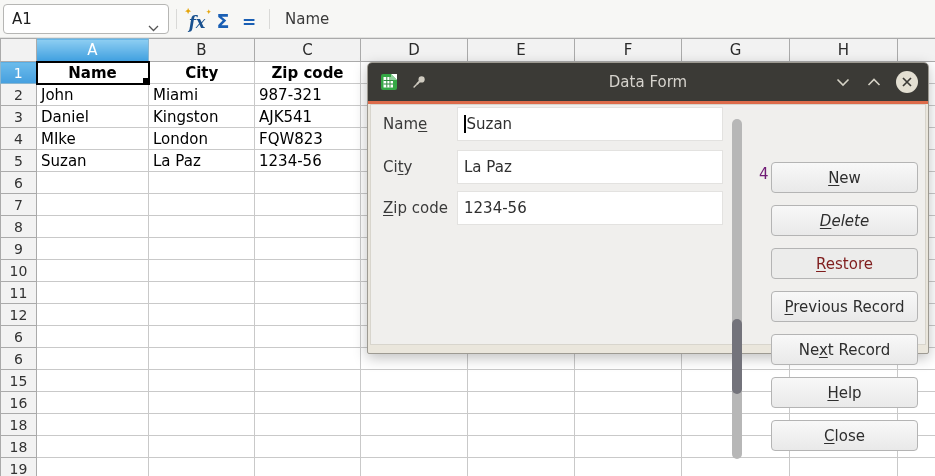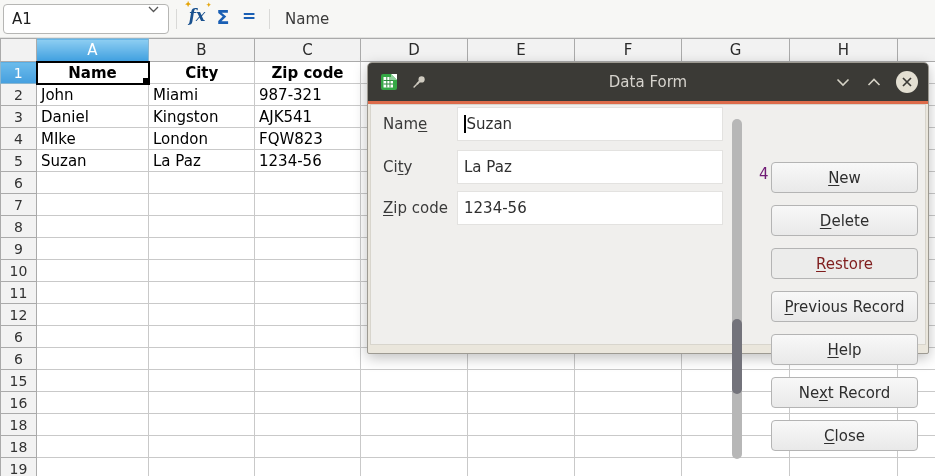--- a/index.html
+++ b/index.html
@@ -6,21 +6,21 @@
   html,body { width: 935px; height: 476px; }
   body { font-family: "DejaVu Sans", sans-serif; background: #fff; overflow: hidden; }
   #app { position: relative; width: 935px; height: 476px; overflow: hidden; background:#fff; }
 
   
   .toolbar { height: 38px; background: #f7f7f5; display: flex; align-items: center; border-bottom: 1px solid #e2e2e0; }
   .namebox { width: 166px; height: 30px; margin-left: 3px; background: #fff; border: 1px solid #b6b6b4;
              border-radius: 4px; display: flex; align-items: center; padding: 0 8px; }
   .namebox .ref { flex: 1; font-size: 15px; color: #1d1d1d; }
   .tb-sep { width: 1px; height: 20px; background: #d9d9d7; margin: 0 7px; }
-  .tb-ico { display: flex; align-items: flex-start; justify-content: center; width: 26px; height: 26px; border-radius: 3px; }
+  .tb-ico { display: flex; align-items: flex-end; justify-content: center; width: 26px; height: 26px; border-radius: 3px; }
   .fx-wrap { position: relative; font-style: italic; font-weight: bold; font-size: 16px; color: #19518f; font-family: "DejaVu Serif", serif; }
   .fx-star1 { position: absolute; top: -7px; left: -4px; font-size: 8px; color: #e5a50a; font-style: normal; }
   .fx-star2 { position: absolute; top: -5px; right: -6px; font-size: 6px; color: #e5a50a; font-style: normal; }
   .sigma { font-size: 19px; color: #1a5fb4; font-weight: 600; }
   .equals { font-size: 17px; color: #1a5fb4; font-weight: 700; }
   .formula-text { font-size: 15px; color: #3a3a3a; margin-left: 8px; }
 
   
   .sheet { position: absolute; top: 38px; left: 0; width: 935px; }
   table.grid { border-collapse: collapse; table-layout: fixed; width: 935px; }
@@ -411,23 +411,23 @@
         </div>
 
       <div class="dlg-scrollbar">
         <div class="dlg-scroll-thumb"></div>
       </div>
 
       <div class="record-counter">4 / 4</div>
 
       <div class="btn-col" id="btn-col">
           <button class="db" style="margin-top: 0px;"><u>N</u>ew</button>
-          <button class="db" style="margin-top: 12px;"><u>D</u>elete</button>
+          <button class="db" style="margin-top: 12px; font-style: italic;"><u>D</u>elete</button>
           <button class="db disabled" disabled="" style="margin-top: 12px;"><u>R</u>estore</button>
           <button class="db" style="margin-top: 12px;"><u>P</u>revious Record</button>
+          <button class="db" style="margin-top: 12px;">Ne<u>x</u>t Record</button>
           <button class="db" style="margin-top: 12px;"><u>H</u>elp</button>
-          <button class="db" style="margin-top: 12px;">Ne<u>x</u>t Record</button>
           <button class="db" style="margin-top: 12px;"><u>C</u>lose</button>
         </div>
     </div>
   </div>
 
 </div>
 
 </body></html>

